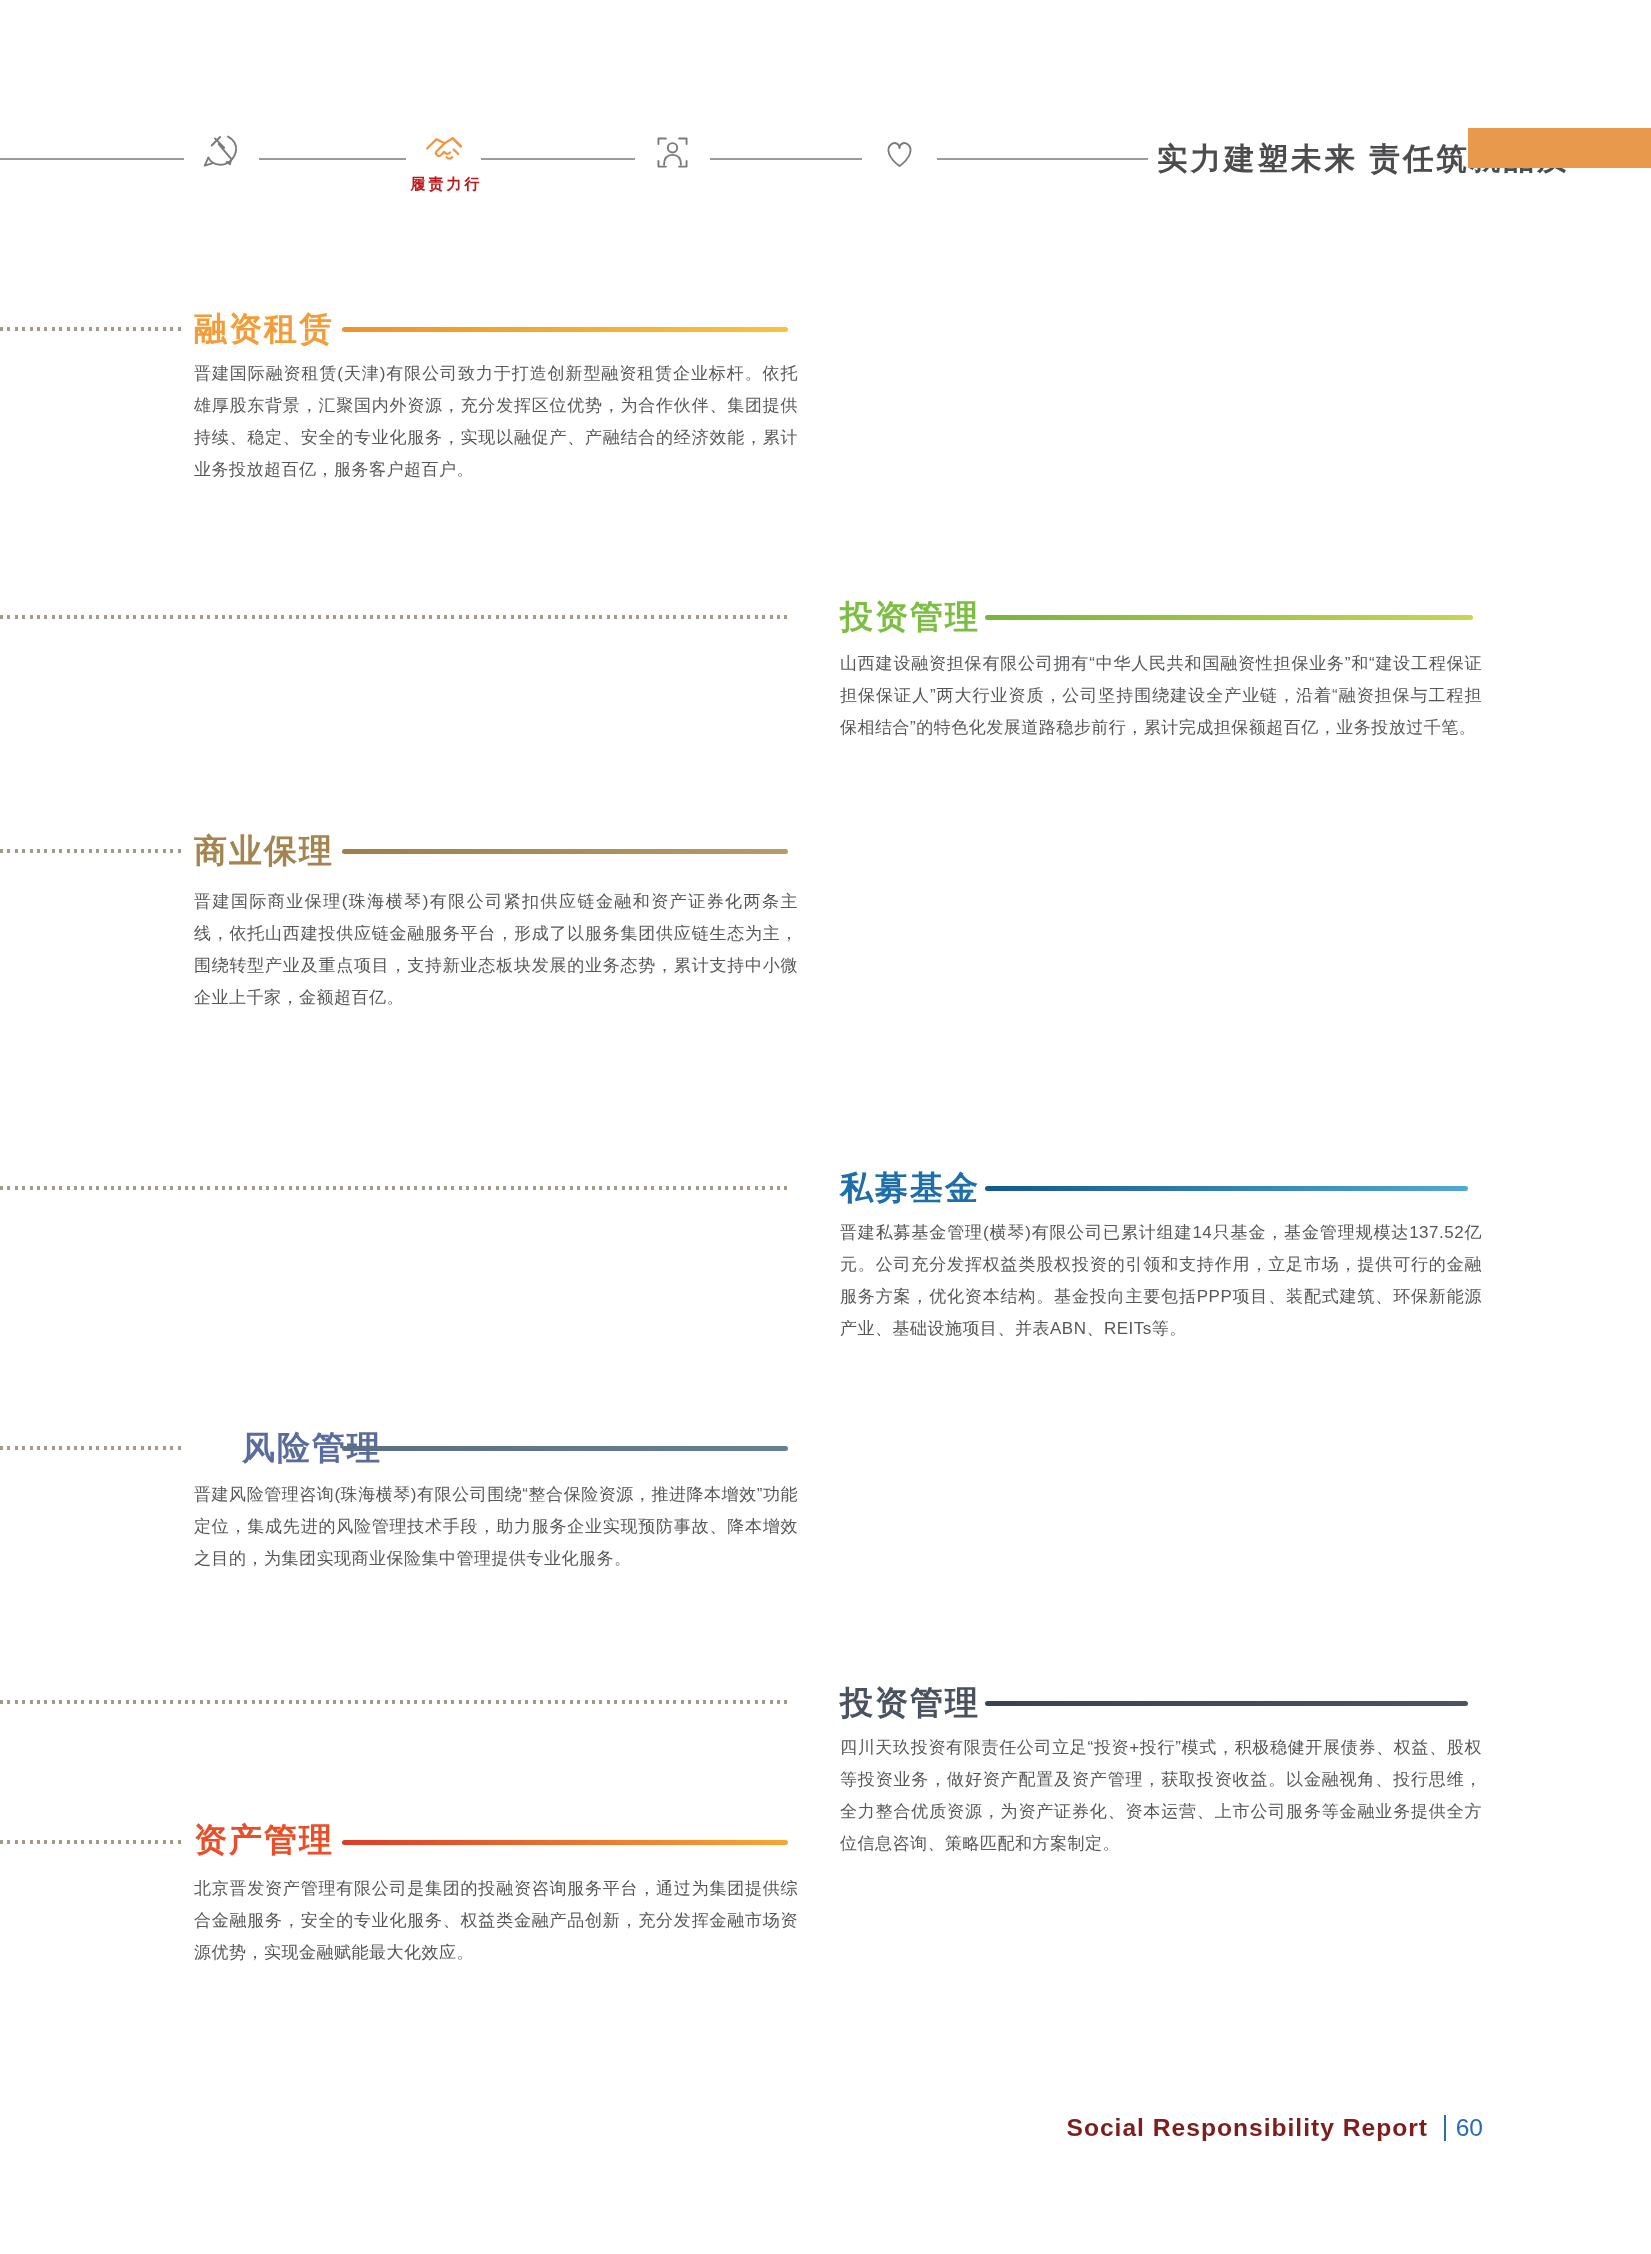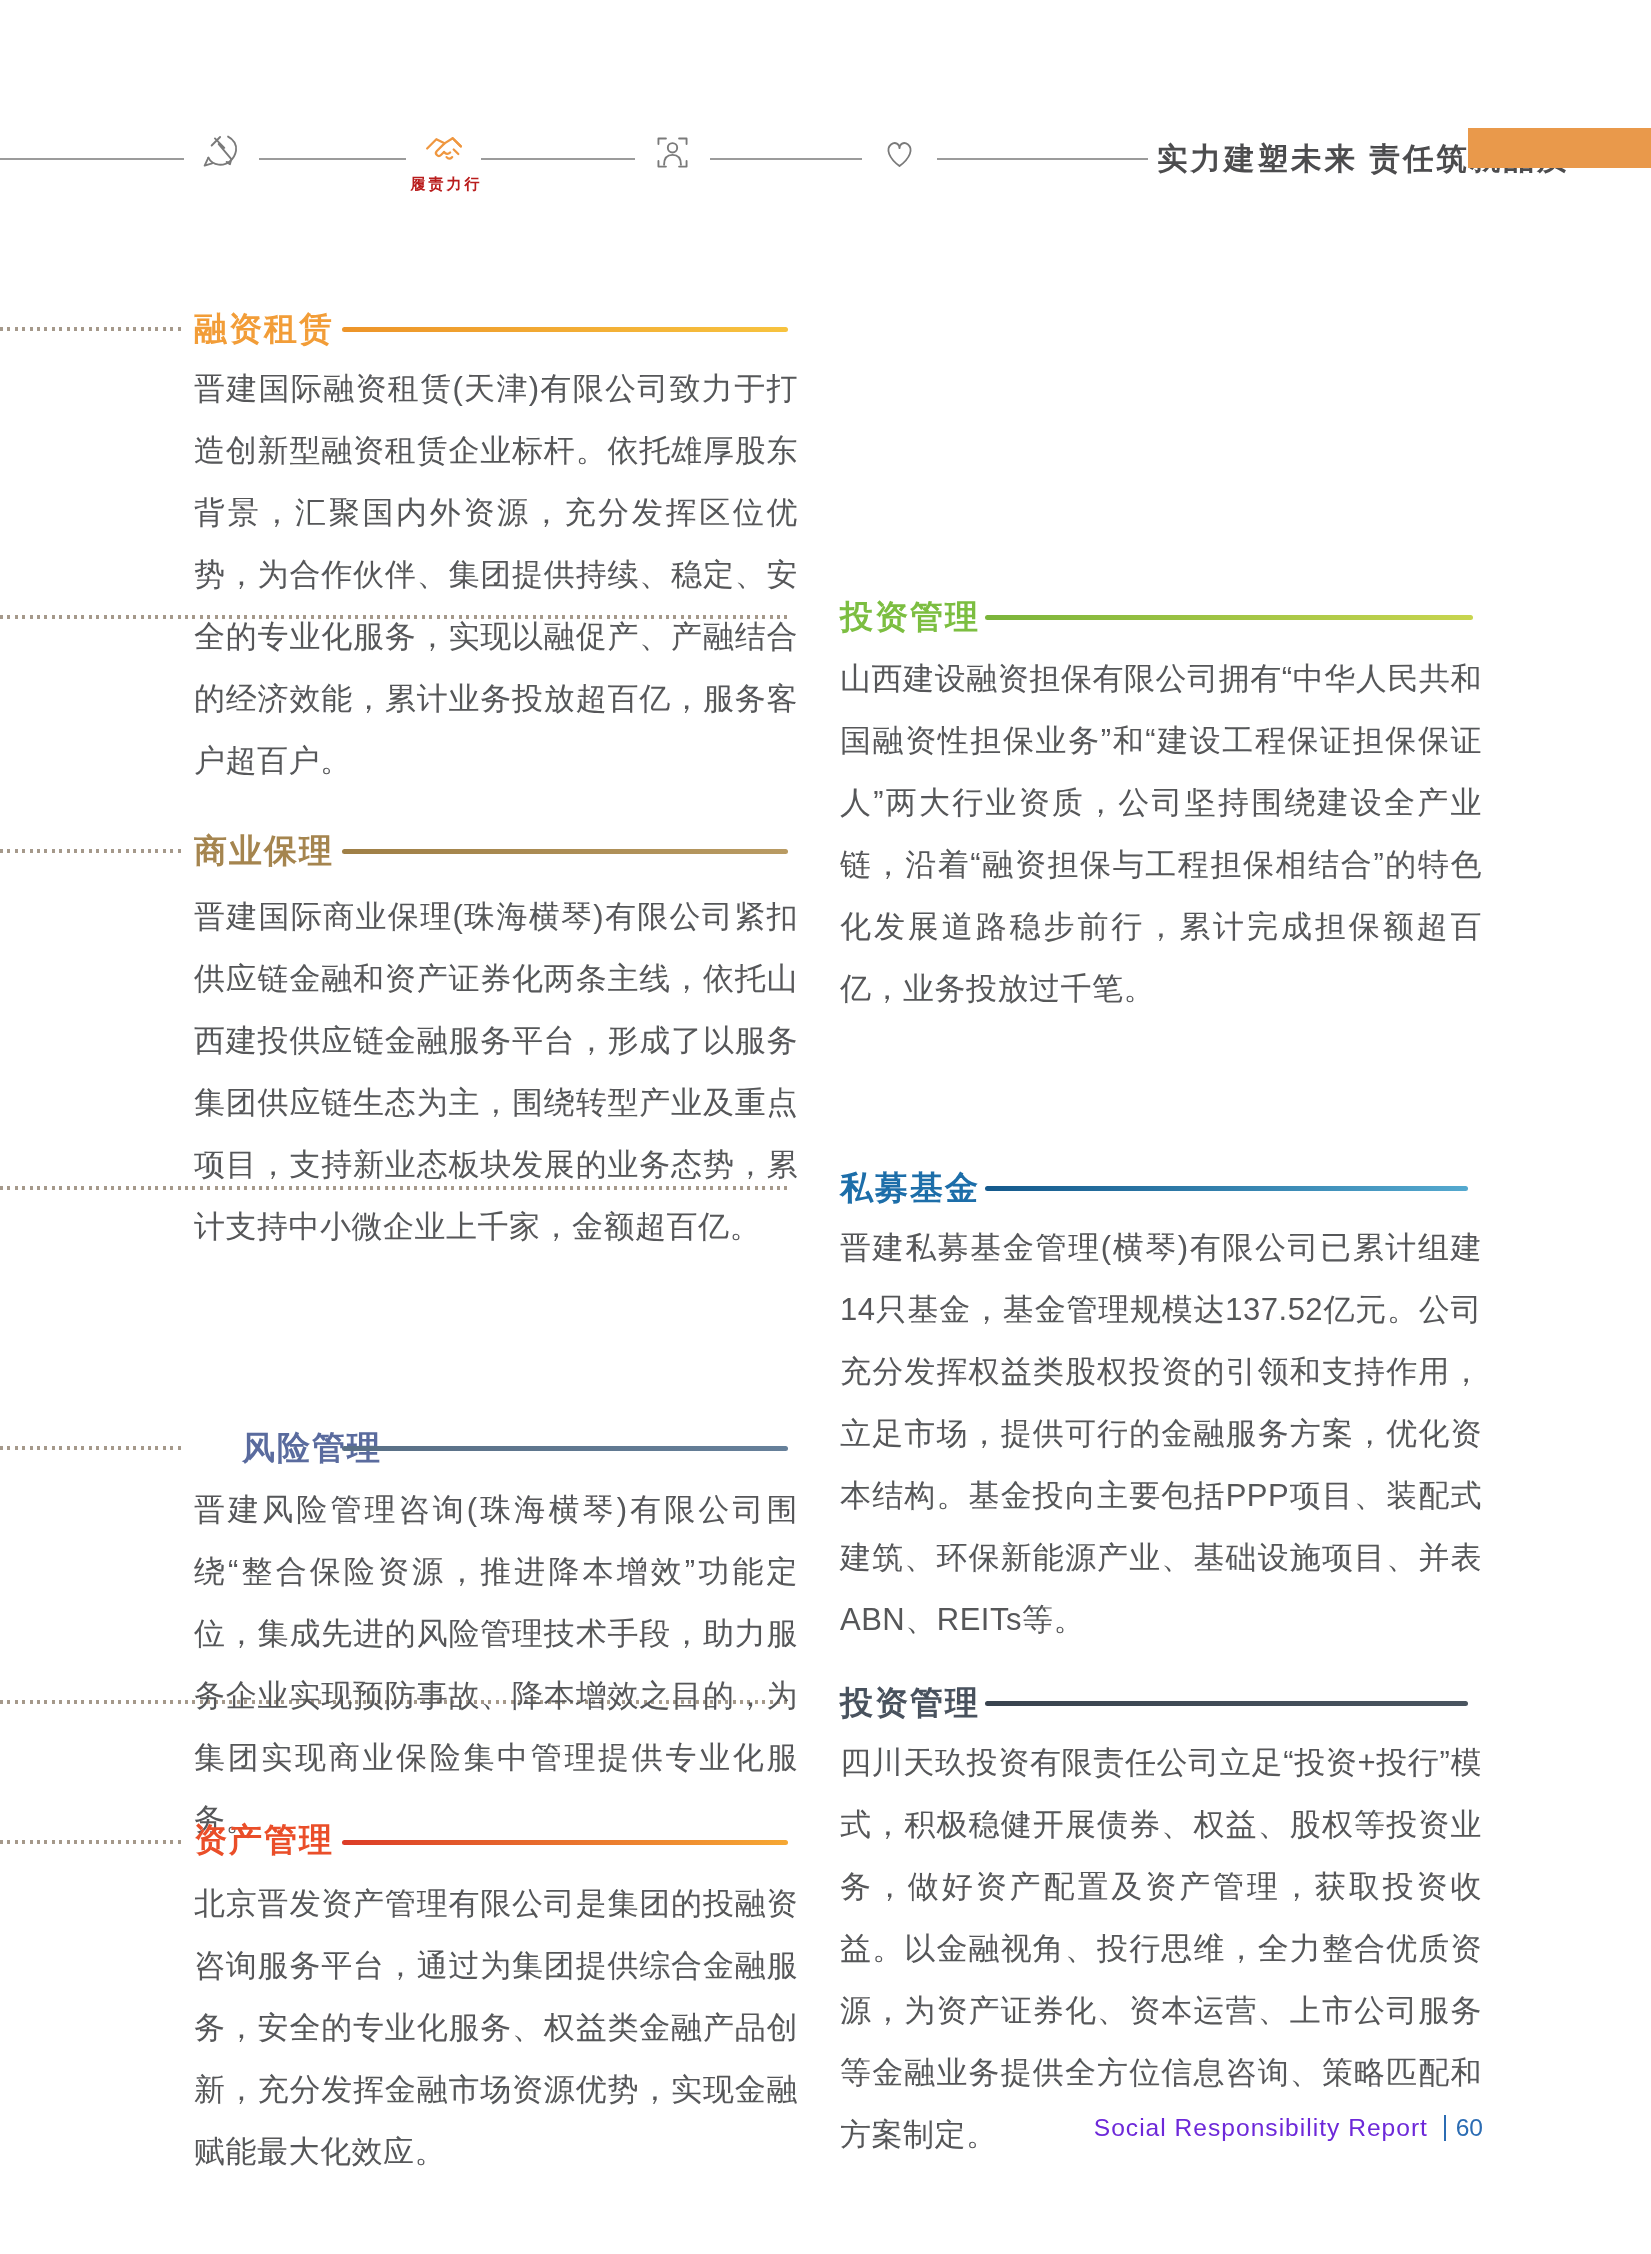--- a/index.html
+++ b/index.html
@@ -22,28 +22,28 @@
   .slogan { position:absolute; top:139px; left:1157px; font-size:30.5px; font-weight:700;
             color:#4c4c4e; letter-spacing:3px; white-space:nowrap; }
   .corner-block { position:absolute; top:128px; left:1468px; width:184px; height:40px; background:#e9994b; }
 
   
   .sec { position:absolute; }
   .sec .title { position:absolute; font-size:33px; line-height:43px; font-weight:700;
                 color:var(--title-color,#555); letter-spacing:2px; white-space:nowrap; }
   .sec .rule { position:absolute; height:4.9px; border-radius:3px;
                background:linear-gradient(90deg,var(--line-from,#888),var(--line-to,#aaa)); }
-  .sec .body { position:absolute; font-size:31px; line-height:62px; color:#565759;
+  .sec .body { position:absolute; font-size:17px; line-height:32px; color:#565759;
                text-align:justify; text-align-last:left; letter-spacing:0.5px; }
   .dots { position:absolute; height:3.9px;
           background-image:repeating-linear-gradient(90deg,#a5998b 0,#a5998b 3px,transparent 3px,transparent 7.4px); }
 
   
   .footer { position:absolute; top:2114px; right:169px; display:flex; align-items:center; }
-  .footer .report-title { font-size:24.6px; color:#6d28d9; letter-spacing:1px; }
+  .footer .report-title { font-size:24.6px; color:#7f1d1d; letter-spacing:1px;font-weight:bold; }
   .footer .page-sep { width:2px; height:25.6px; background:#2b6cb3; margin:0 9.9px 0 15.8px; }
   .footer .page-num { font-size:24.6px; color:#2b6cb3; font-weight:400; }
 </style>
 </head>
 <body>
 
 <div class="page">
 
   <div class="hairline"></div>
 

